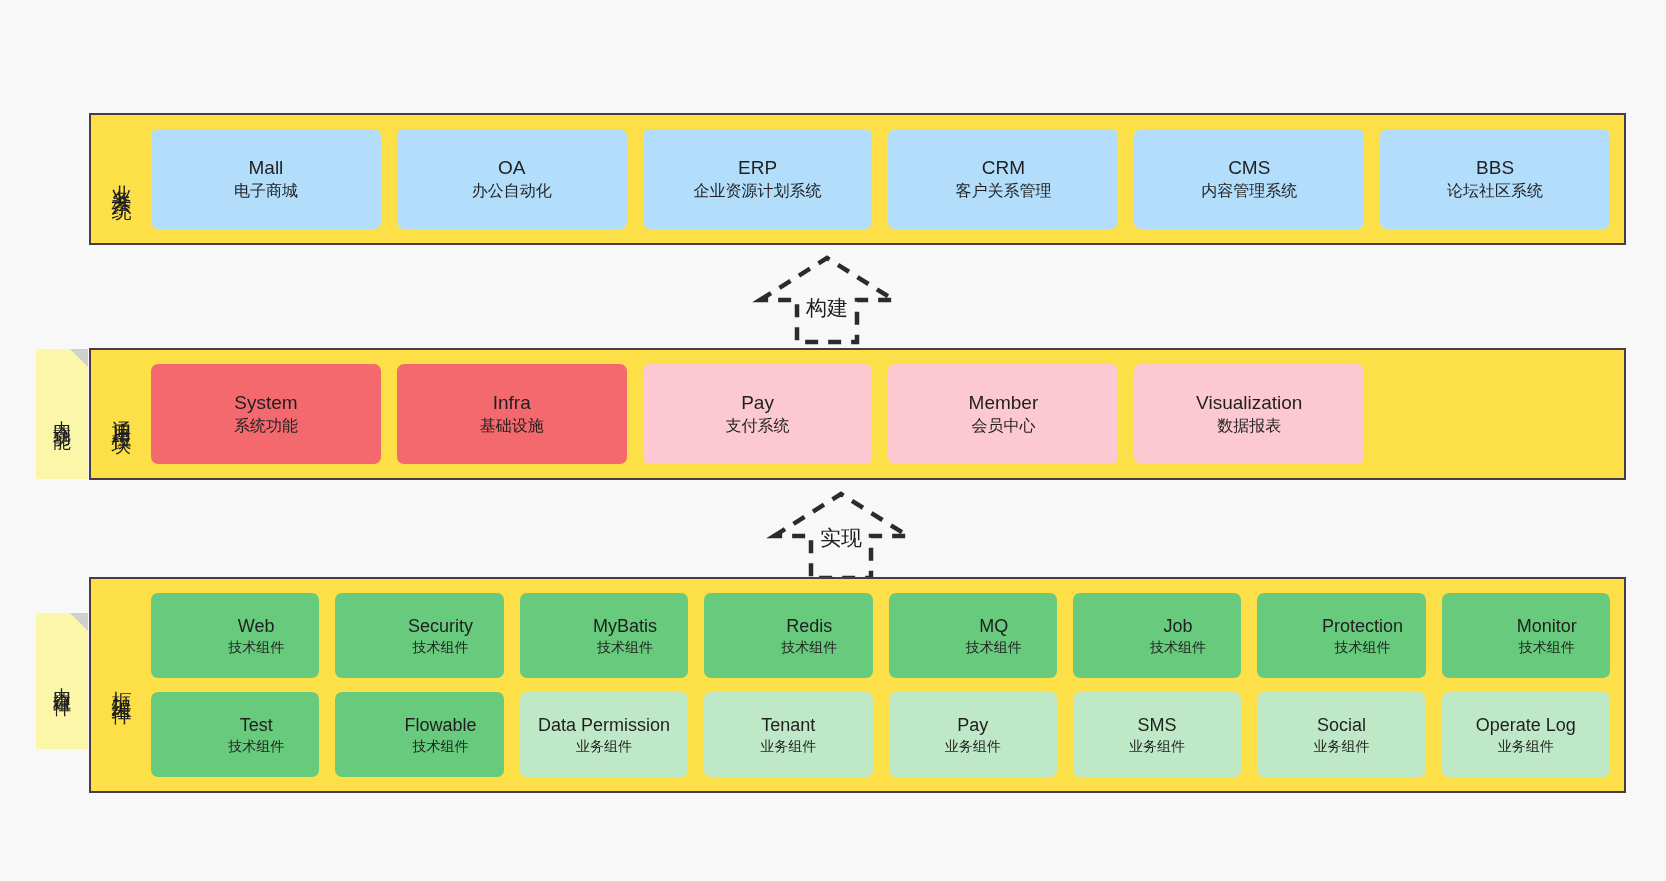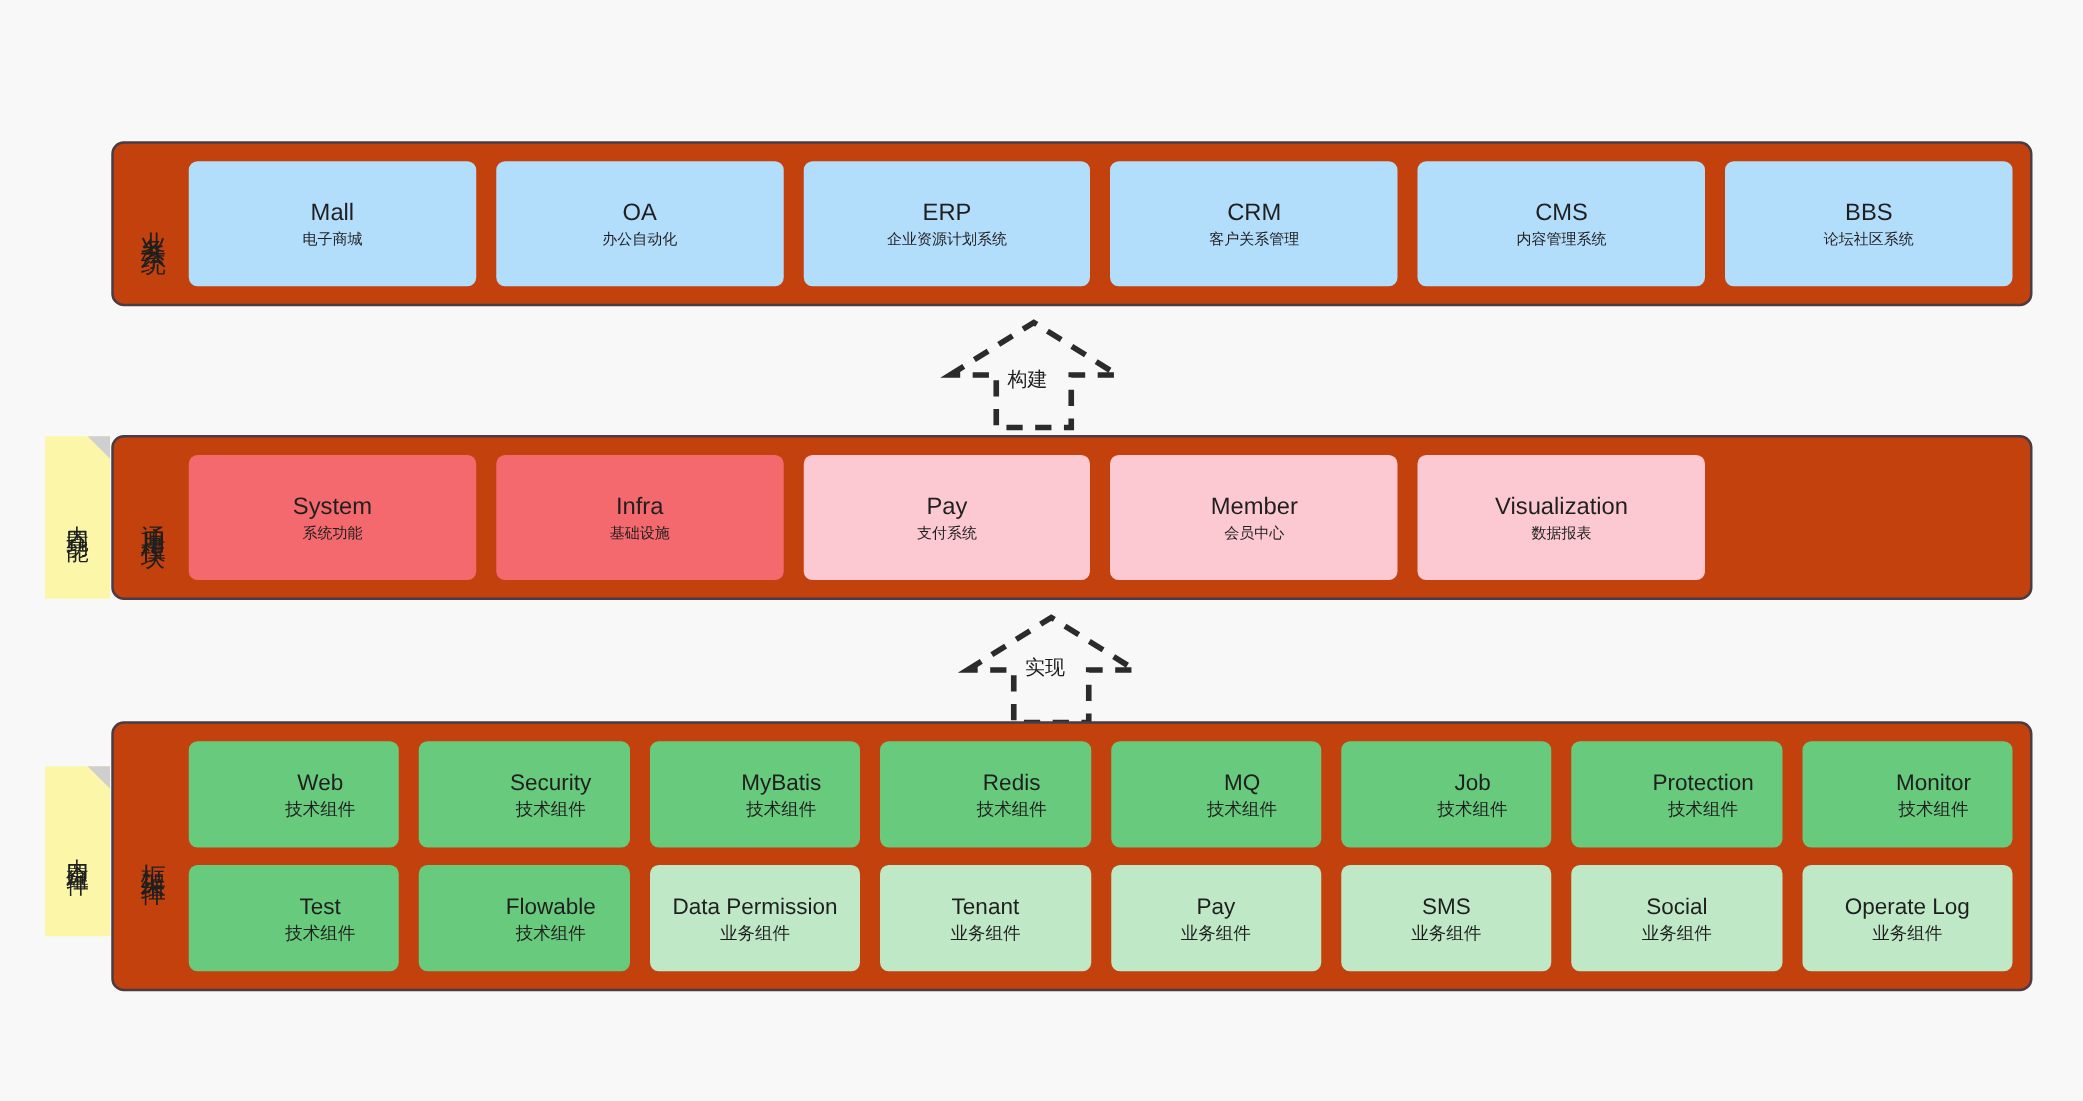--- a/index.html
+++ b/index.html
@@ -18,23 +18,23 @@
     position: absolute;
     left: 0; top: 0;
     width: 1666px;
     height: 881px;
   }
 
   
   .layer {
     position: absolute;
     box-sizing: border-box;
-    background: #c2410c;
+    background: #fde047;
     border: 2.2px solid #4a3c44;
-    border-radius: 10px;
+    border-radius: 0;
     display: flex;
     align-items: stretch;
   }
   .layer-title {
     flex: 0 0 auto;
     width: 46px;
     display: flex;
     align-items: center;
     justify-content: center;
     writing-mode: vertical-rl;
@@ -58,21 +58,21 @@
     flex-direction: column;
     align-items: center;
     justify-content: center;
     text-align: center;
     color: #1f1f1f;
     line-height: 1.3;
     box-sizing: border-box;
     padding: 4px 6px;
   }
   .card .en { font-size: 19px; }
-  .card .cn { font-size: 12px; }
+  .card .cn { font-size: 16px; }
 
   
   #layer-business {
     left: 89px;
     top: 113px;
     width: 1537px;
     height: 132px;
   }
   #layer-business .cards {
     grid-template-columns: repeat(6, 1fr);
@@ -148,21 +148,21 @@
 
   
   .arrow-svg {
     position: absolute;
     overflow: visible;
   }
   #arrow-build { left: 752px; top: 250px; }
   #arrow-impl  { left: 766px; top: 486px; }
   .arrow-label {
     position: absolute;
-    font-size: 16px;
+    font-size: 21px;
     color: #1f1f1f;
     white-space: nowrap;
   }
   #arrow-build-label { left: 806px; top: 294px; }
   #arrow-impl-label  { left: 820px; top: 524px; }
 </style>
 </head>
 <body>
 
 <div id="canvas">

